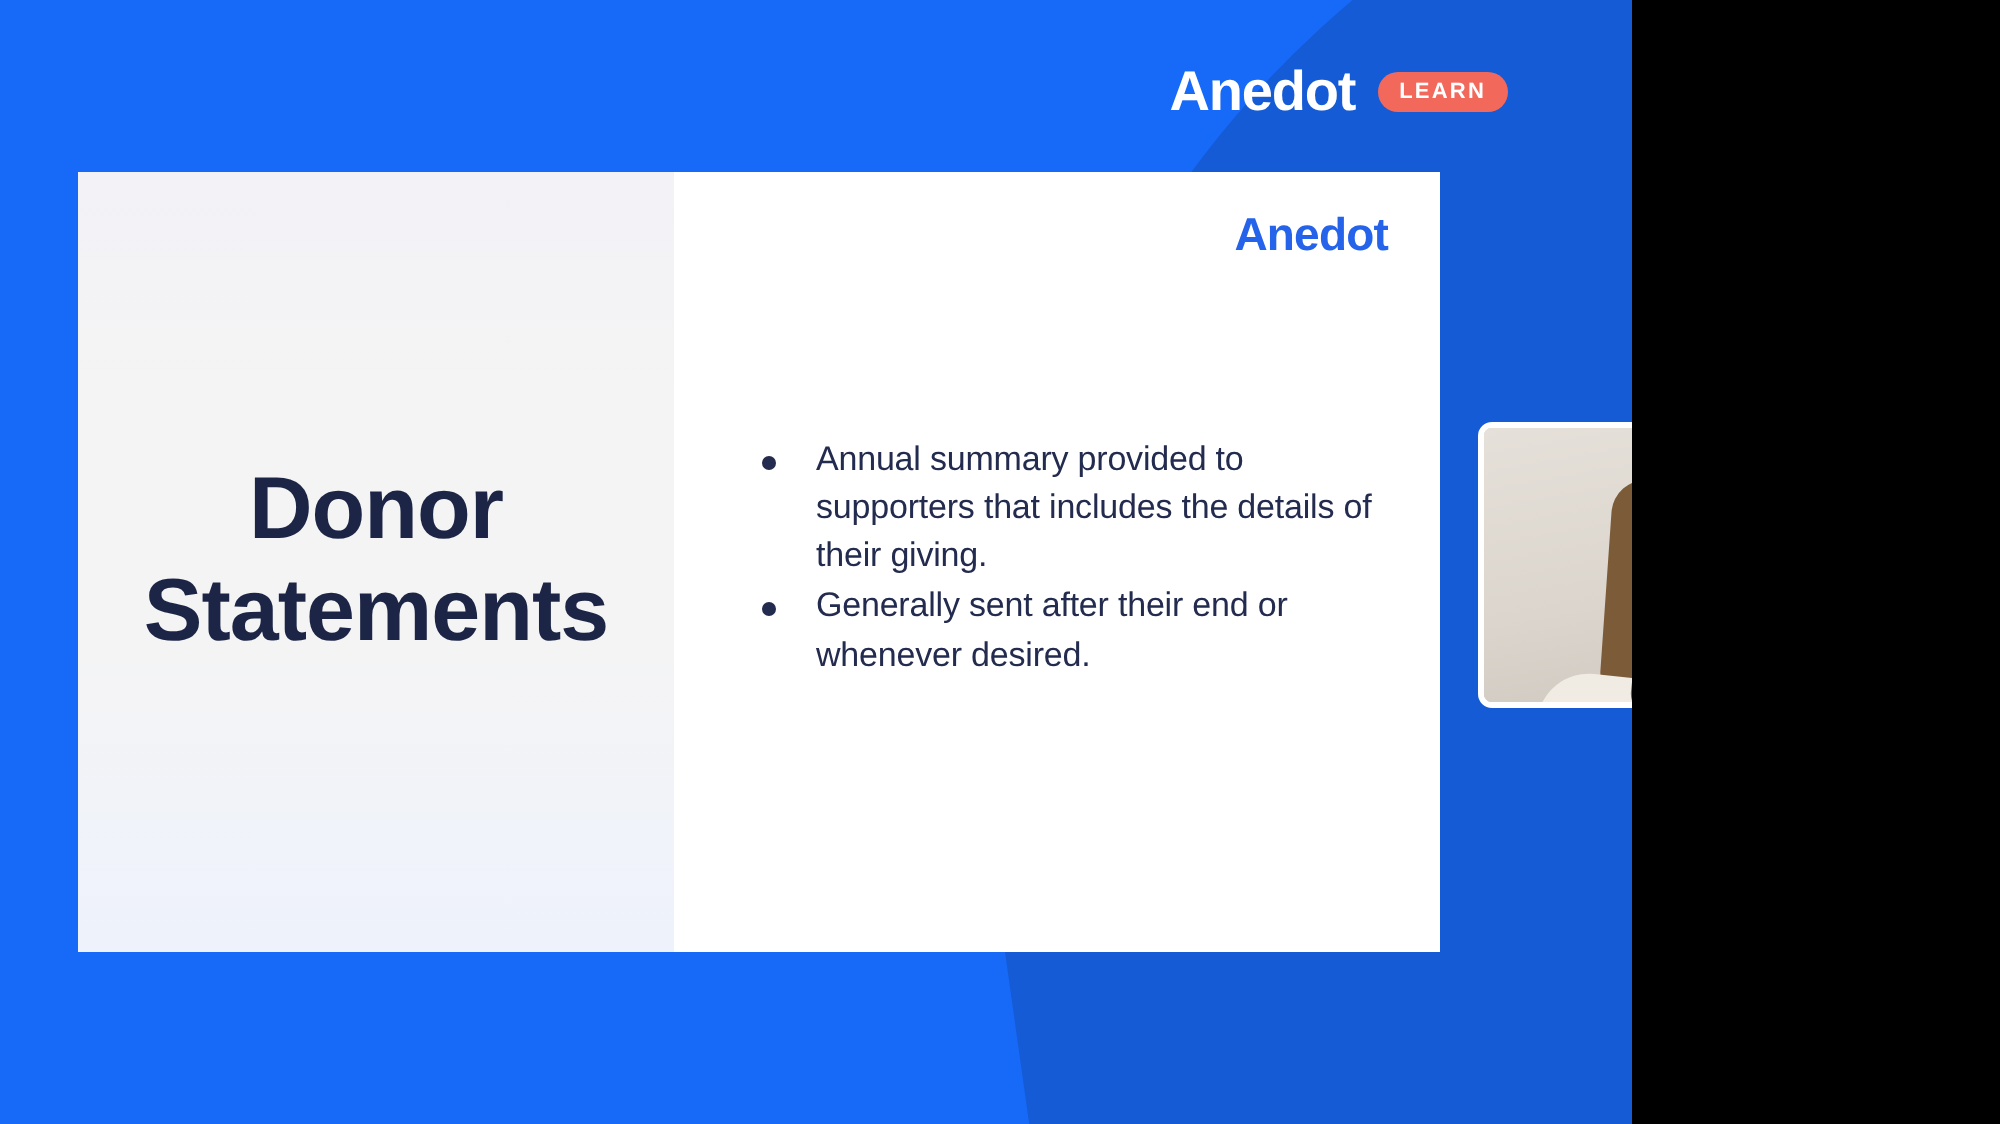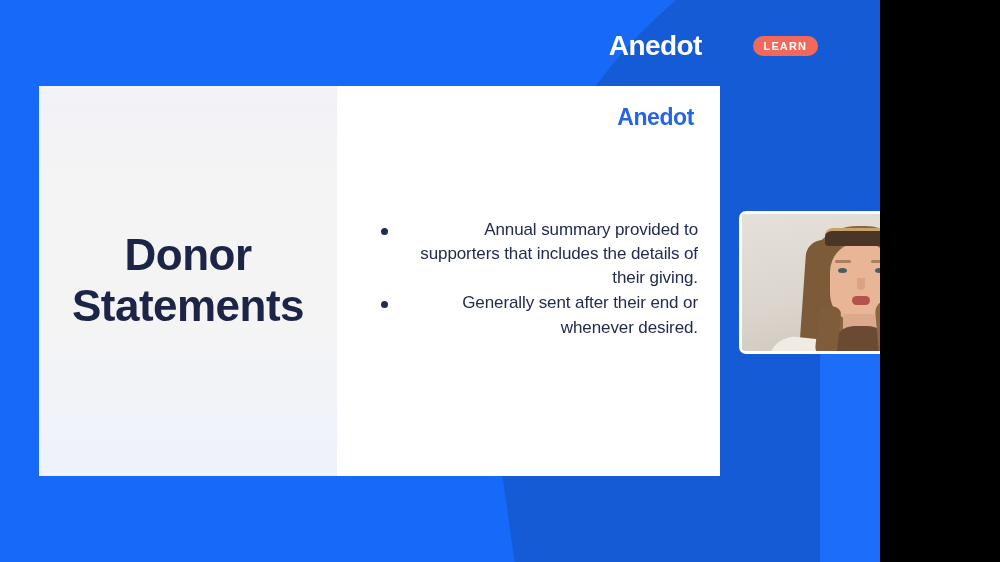--- a/index.html
+++ b/index.html
@@ -2,21 +2,21 @@
 <html><head>
 <meta charset="utf-8">
 <style>
   html, body {
     margin: 0;
     padding: 0;
     background: #000;
   }
   #stage {
     position: relative;
-    width: 880px;
+    width: 816px;
     height: 562px;
     overflow: hidden;
     font-family: "Liberation Sans", sans-serif;
     background: #1769F7;
   }
 
   
   .bg-base {
     position: absolute;
     inset: 0;
@@ -64,21 +64,20 @@
   }
   .brand-badge {
     background: #F2695C;
     color: #ffffff;
     font-size: 11px;
     font-weight: 700;
     letter-spacing: 1.1px;
     padding: 5px 11px 4px;
     border-radius: 999px;
     line-height: 1;
-    margin-left: 40px;
   }
 
   
   .slide {
     position: absolute;
     left: 0;
     top: 86px;
     width: 720px;
     height: 390px;
     display: flex;
@@ -122,21 +121,20 @@
     line-height: 1;
   }
   .bullets {
     position: absolute;
     top: 132px;
     left: 44px;
     right: 22px;
     margin: 0;
     padding: 0;
     list-style: none;
-    text-align: right;
   }
   .bullet {
     display: flex;
     align-items: flex-start;
     gap: 20px;
     margin-bottom: 1px;
   }
   .bullet-dot {
     flex: 0 0 auto;
     width: 7px;

